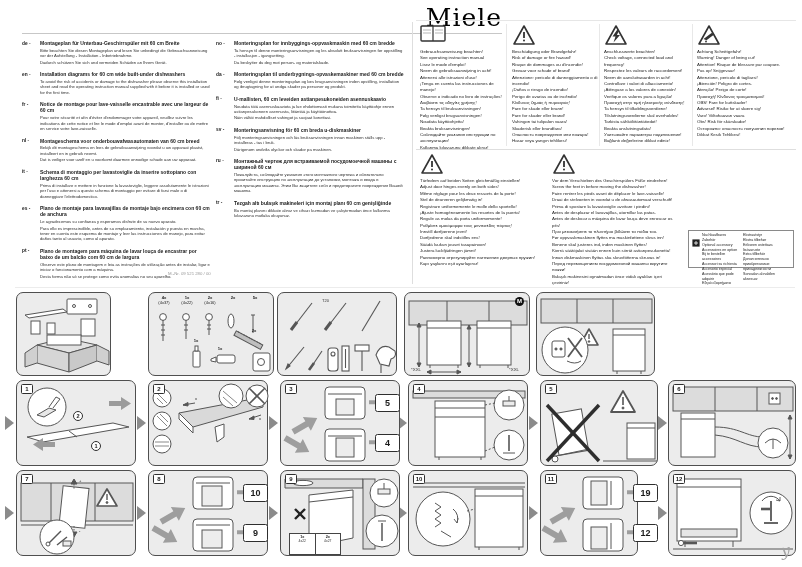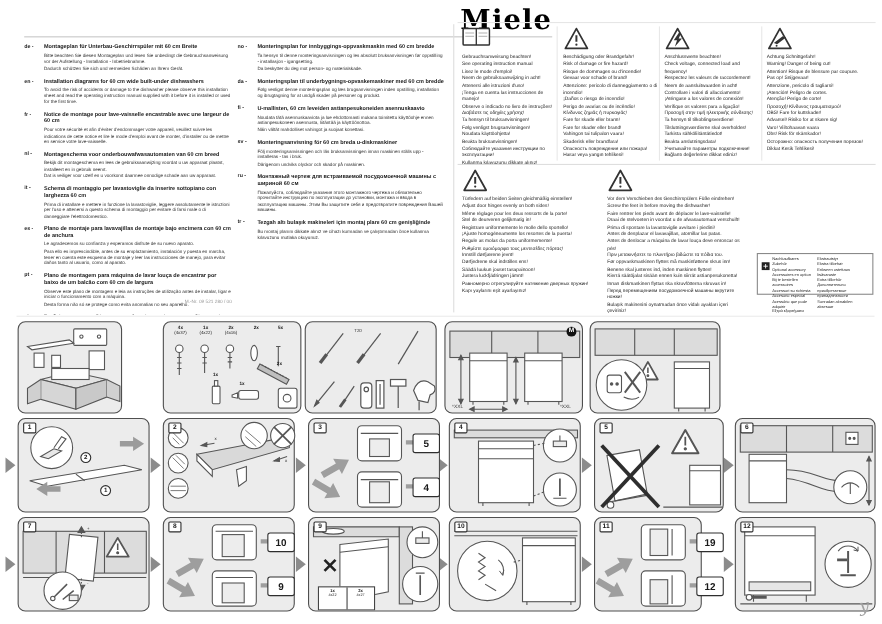--- a/index.html
+++ b/index.html
@@ -1,20 +1,20 @@
 <!DOCTYPE html>
 <html><head>
 <meta charset="utf-8">
 <style>
   html,body{margin:0;padding:0;background:#fff;width:802px;height:567px;overflow:hidden;
     font-family:"Liberation Sans",sans-serif;color:#1a1a1a;}
   .sheet{position:absolute;inset:0;background:#ffffff;}
   
   .logo{position:absolute;left:398px;top:3px;width:104px;text-align:right;
-    font-family:"DejaVu Serif",serif;font-weight:bold;font-size:25px;letter-spacing:1px;color:#000;}
+    font-family:"DejaVu Serif",serif;font-weight:normal;font-size:25px;letter-spacing:1px;color:#000;}
   .hrule{position:absolute;left:22px;top:33px;width:480px;height:1px;background:#c7c7c7;}
   
   .intro-col{position:absolute;top:40px;width:188px;height:246px;overflow:hidden;}
   #col1{left:22px;} #col2{left:216px;}
   .section{display:flex;gap:3px;margin-bottom:5px;}
   .code{flex:none;width:15px;font-weight:bold;font-size:4.8px;white-space:nowrap;padding-top:0.5px;}
   .sec-main{flex:1;}
   .sec-title{font-weight:bold;font-size:5px;line-height:1.25;margin-bottom:1.5px;}
   .sec-line{font-size:4.2px;line-height:1.3;color:#2e2e2e;margin-bottom:1px;}
   .docnum{position:absolute;left:168px;top:271px;font-size:4.3px;color:#999;}

